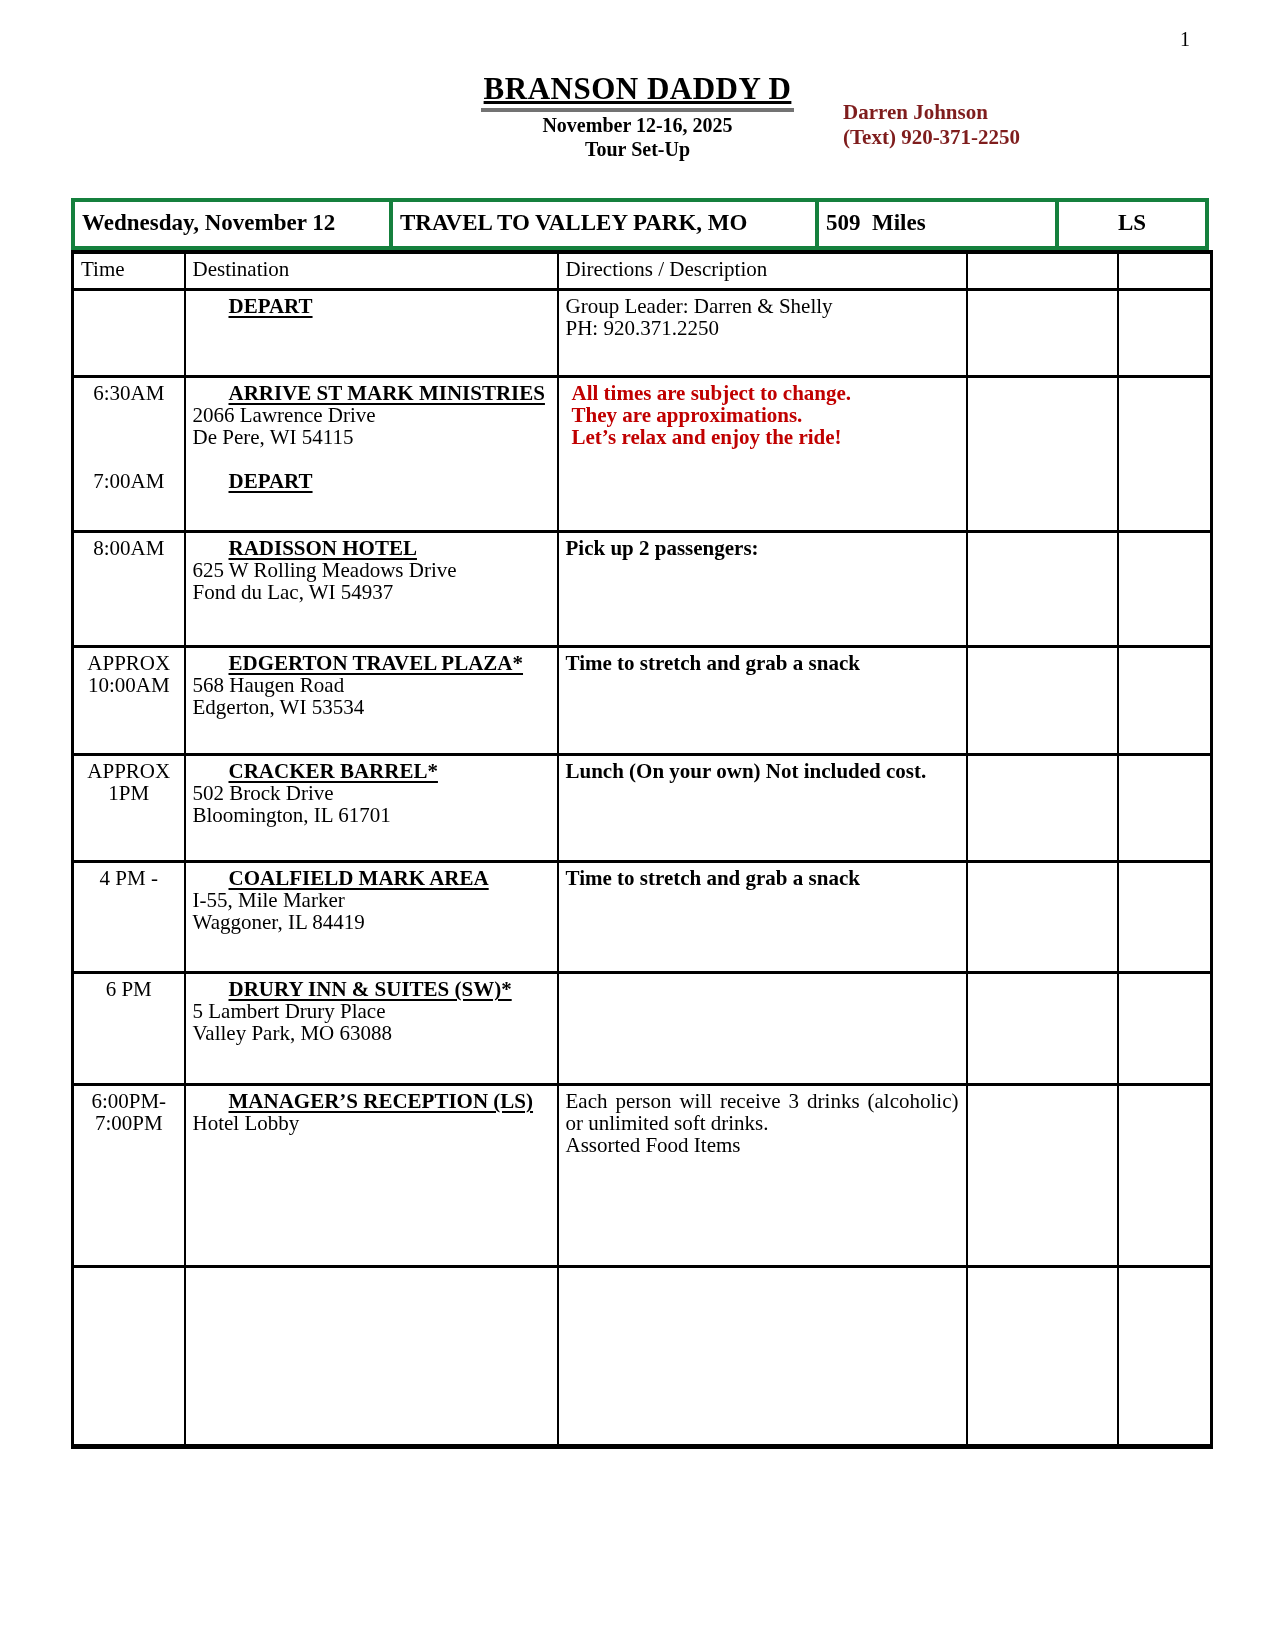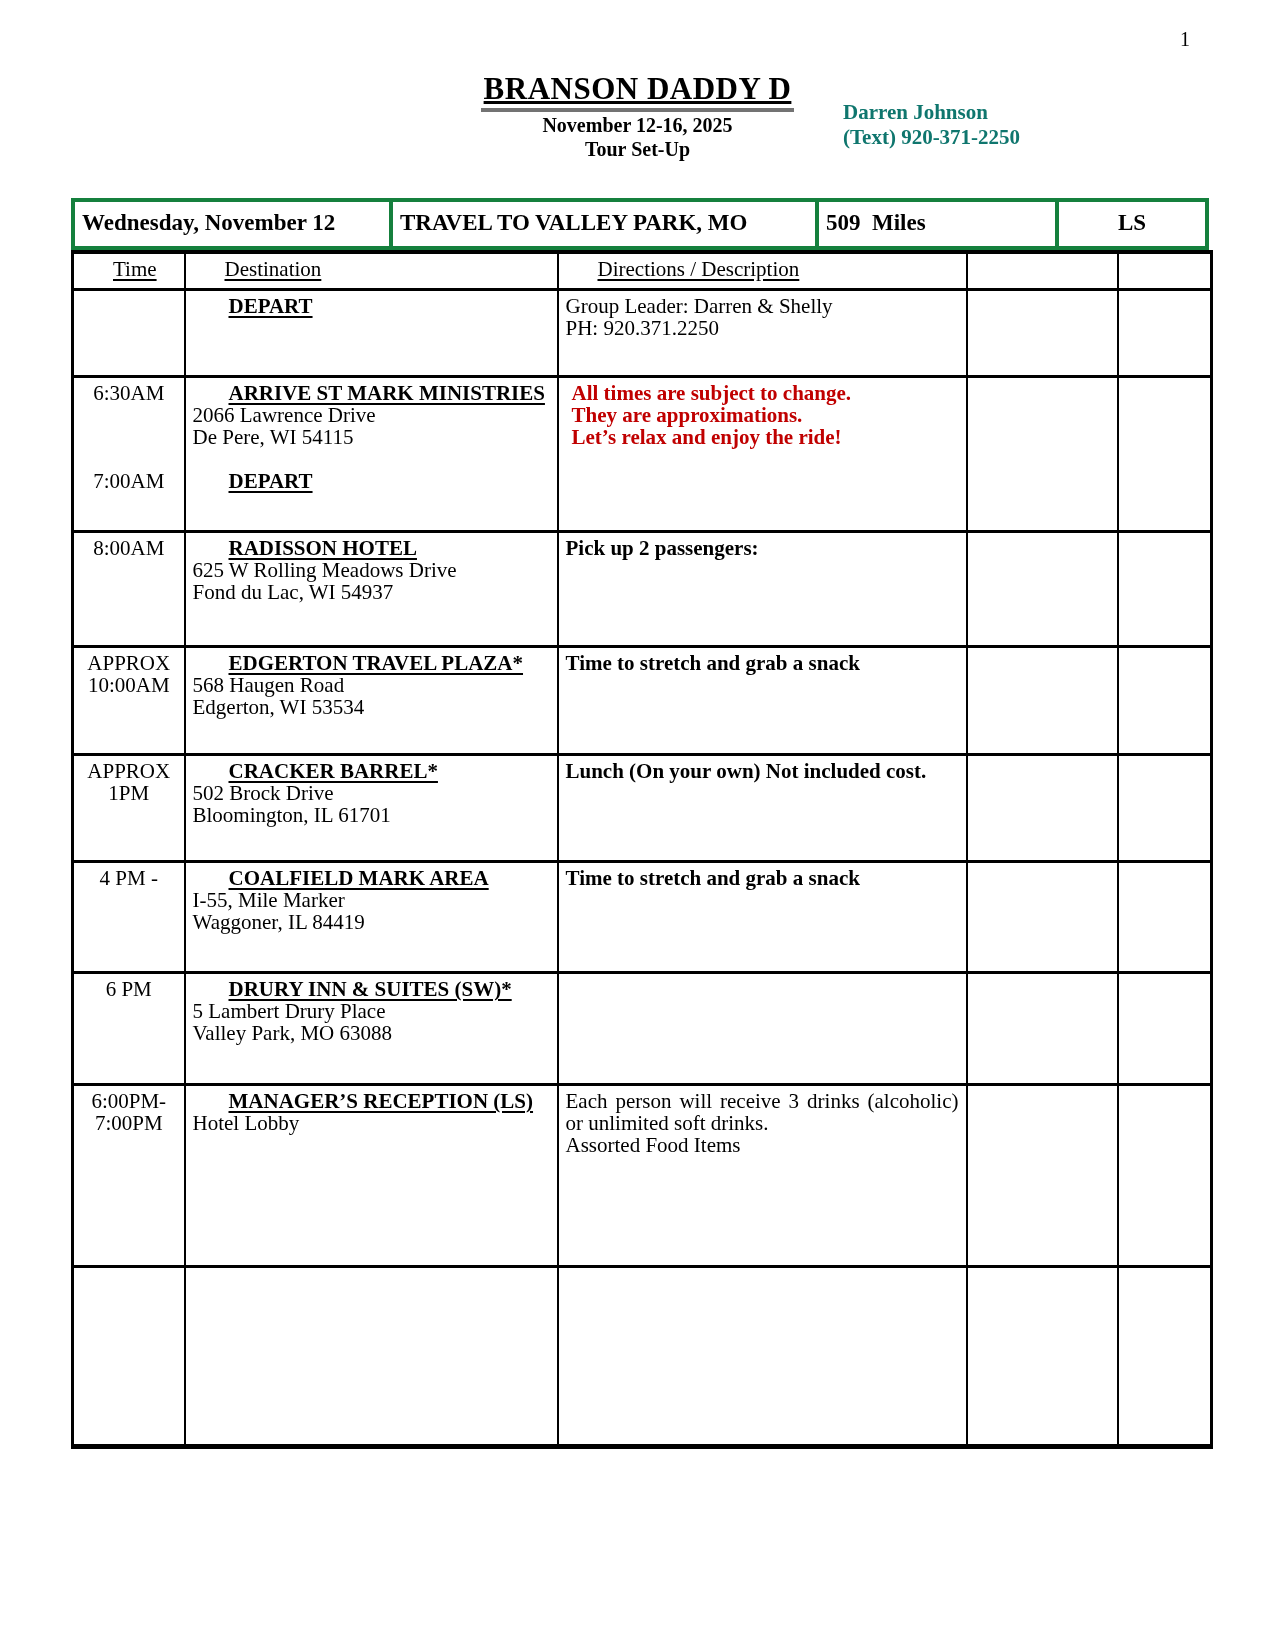--- a/index.html
+++ b/index.html
@@ -20,21 +20,21 @@
     display:inline-block;
     font-size:31px; font-weight:700;
     border-bottom:4px solid #737373;
     padding:0 3px 1px 3px;
     letter-spacing:0.5px;
     text-decoration:underline;
   }
   .doc-date, .doc-subtitle { font-size:20px; font-weight:700; margin-top:2px; }
   .contact {
     position:absolute; left:843px; top:100px;
-    color:#0f766e; font-weight:700; font-size:21px; line-height:25px;
+    color:#7f1d1d; font-weight:700; font-size:21px; line-height:25px;
   }
   .tables { margin:37px 0 0 71px; }
   table { border-collapse:collapse; table-layout:fixed; }
   
   .banner-table { width:1134px; }
   .banner-table td {
     border:4px solid #15803d;
     font-size:23px; font-weight:700;
     padding:5px 7px 6px 7px;
     white-space:pre-wrap;
@@ -45,21 +45,21 @@
   .it-table { width:1139px; border:3px solid #000; border-top:none; border-bottom:5px solid #000; }
   .it-table td {
     border:2px solid #000;
     border-top-width:3px; border-bottom-width:3px;
     vertical-align:top;
     font-size:21px; line-height:22px;
     padding:4px 7px;
     overflow:hidden;
   }
   .it-table tr.hdr-row td { border-bottom-width:2px; border-top-width:4px; }
-  .col-h { text-decoration:underline; text-underline-offset:3px;margin-left:32px; }
+  .col-h { text-underline-offset:3px; }
   .c-time { text-align:center; padding-left:2px; padding-right:2px; }
   .line { min-height:22px; }
   .dest-title {
     font-weight:700;
     text-decoration:underline;
     text-decoration-thickness:2px;
     text-underline-offset:3px;
     margin-left:36px;
   }
   .b { font-weight:700; }

